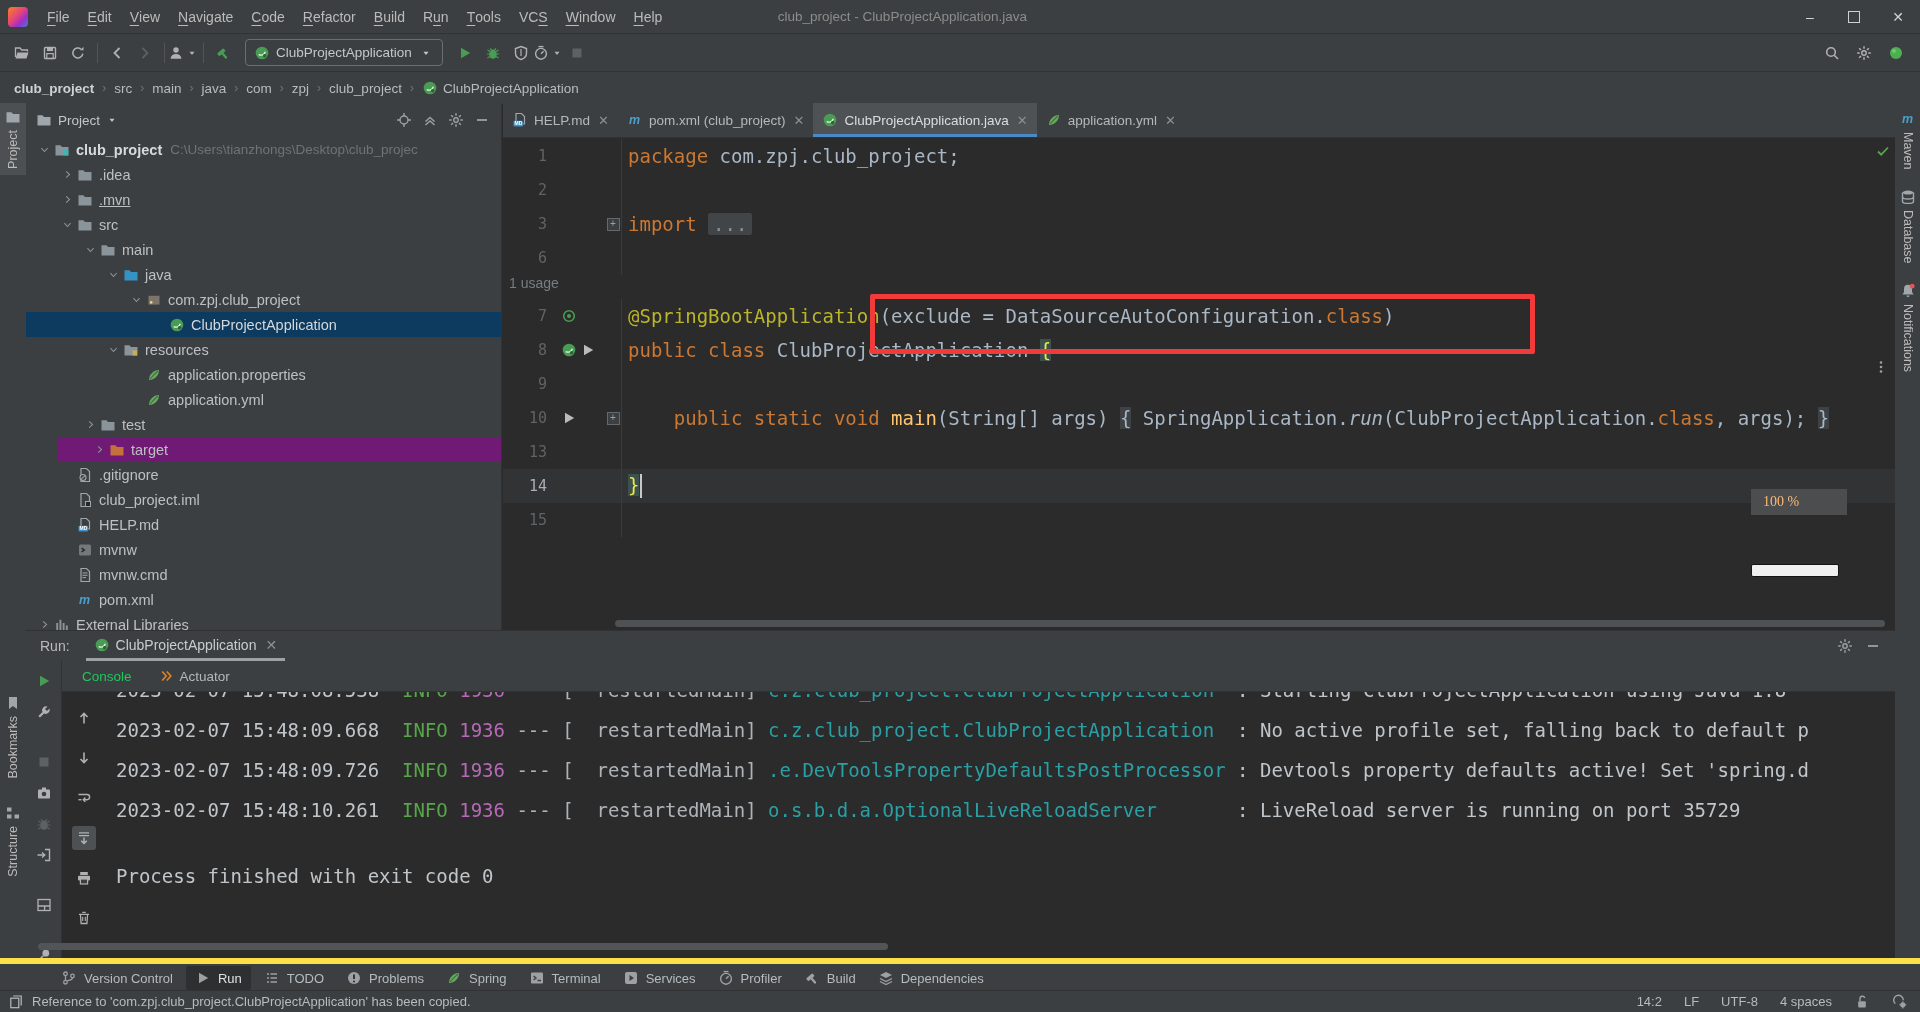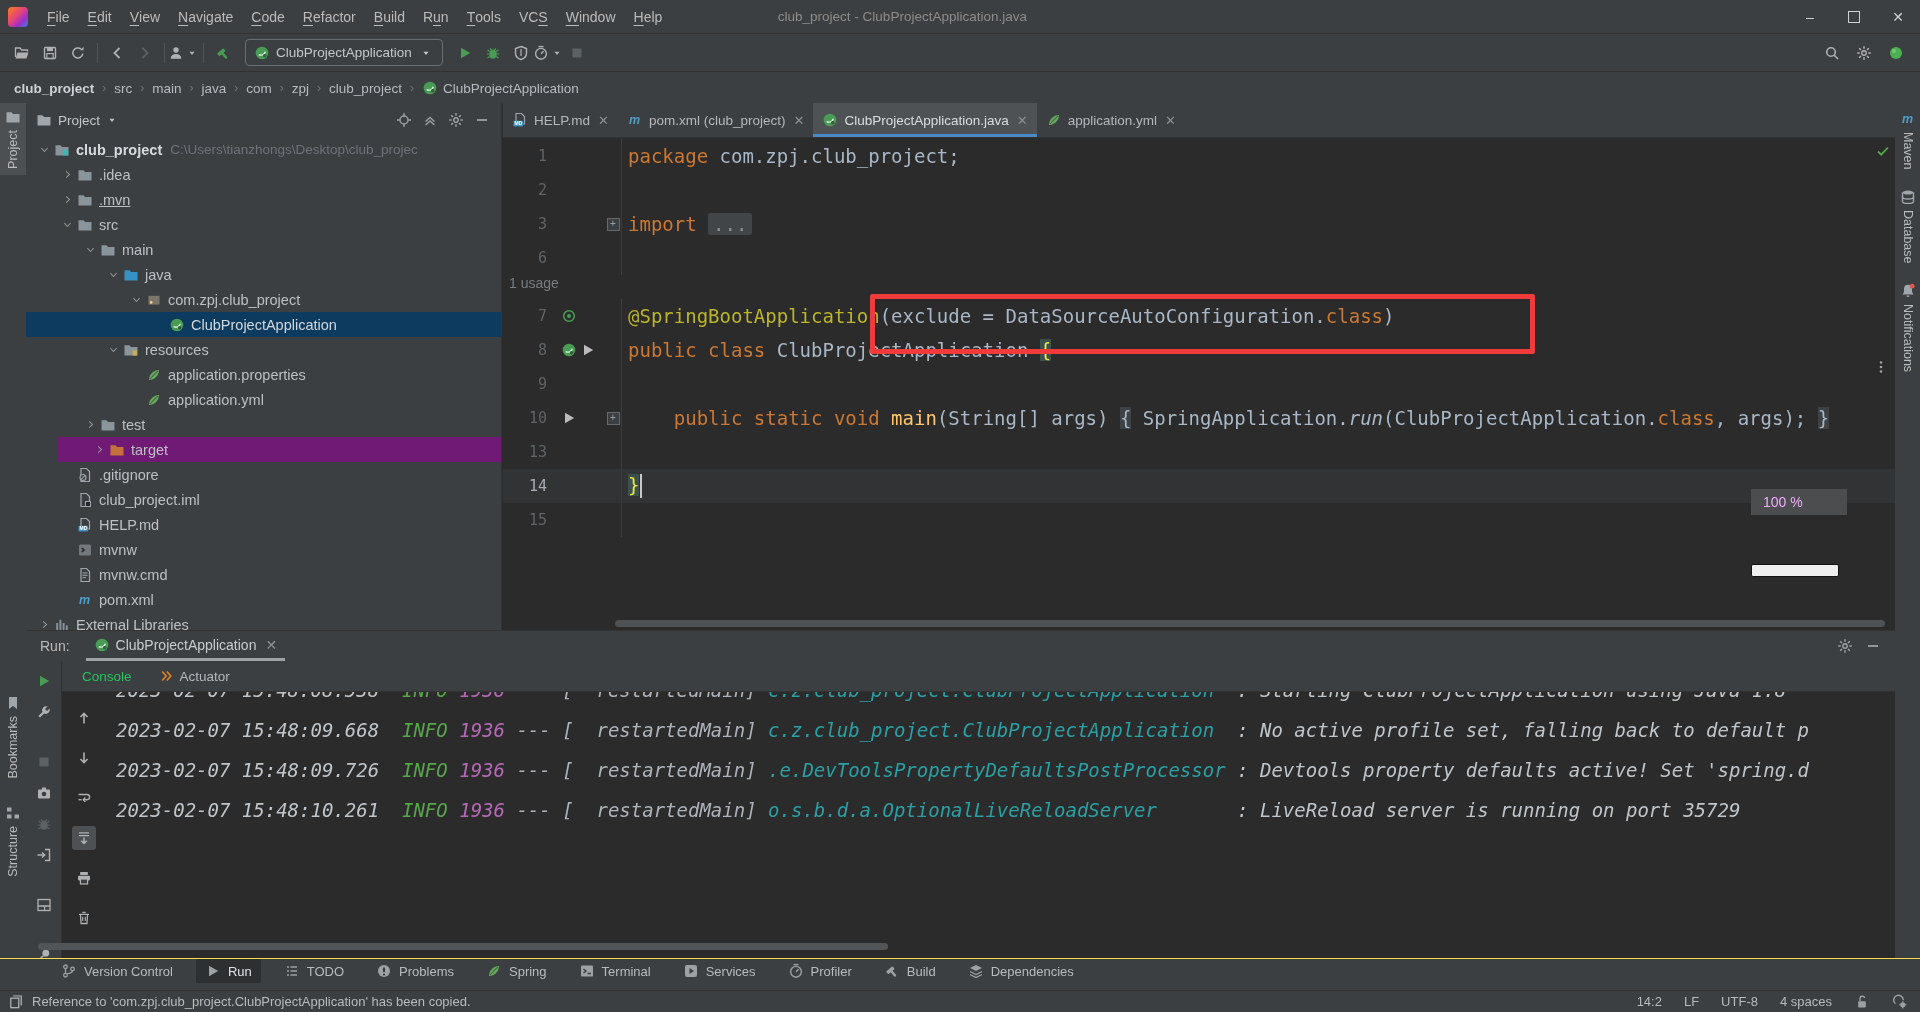--- a/index.html
+++ b/index.html
@@ -83,22 +83,22 @@
   .ctext{padding-left:6px;}
   .hintrow{height:24px;display:flex;align-items:flex-start;flex-direction:column;}
   .hint{padding-left:6px;color:#787d80;font-size:14px;font-family:"Liberation Sans",sans-serif;}
   .seg-kw{color:#cc7832;} .seg-id{color:#a9b7c6;} .seg-ann{color:#bbb529;} .seg-meth{color:#ffc66d;}
   .seg-smeth{color:#a9b7c6;font-style:italic;}
   .seg-folded{background:#414547;color:#8a8f93;border-radius:2px;padding:0 5px;}
   .seg-fbr{background:#3e4245;color:#a9b7c6;}
   .seg-brm{background:#3b514d;color:#efe64a;}
   .caret-bar{display:inline-block;width:2px;height:24px;background:#c8c8c8;vertical-align:middle;margin-left:1px;}
   .redbox{position:absolute;left:367px;top:157px;width:655px;height:50px;border:5px solid #f13b3b;border-radius:2px;z-index:6;}
-  .zoom-badge{position:absolute;right:48px;top:352px;width:96px;height:26px;background:#4b4d4f;color:#f0abfc;
-    font-family:Liberation Sans, sans-serif;font-size:14px;display:flex;align-items:center;padding-left:12px;box-sizing:border-box;}
+  .zoom-badge{position:absolute;right:48px;top:352px;width:96px;height:26px;background:#4b4d4f;color:#fdba74;
+    font-family:Liberation Serif, serif;font-size:14px;display:flex;align-items:center;padding-left:12px;box-sizing:border-box;}
   .white-pill{position:absolute;right:56px;top:427px;width:88px;height:13px;background:#efefef;border:1px solid #141414;border-radius:2px;box-sizing:border-box;}
   .inspect-ok{position:absolute;right:4px;top:6px;}
   .ehscroll{position:absolute;left:112px;right:10px;bottom:3px;height:7px;background:#4e5254;border-radius:4px;}
 
   
   .runpanel{position:absolute;left:26px;top:630px;right:25px;bottom:54px;background:#2b2b2b;border-top:1px solid #323232;box-sizing:border-box;}
   .run-header{height:30px;background:#3c3f41;display:flex;align-items:center;padding:0 8px 0 14px;}
   .run-header .rlabel{color:#bbbbbb;margin-right:16px;}
   .run-tab{display:flex;align-items:center;gap:6px;height:100%;padding:0 8px;border-bottom:3px solid #9da2a5;box-sizing:border-box;color:#c9ccce;}
   .run-tab .close{color:#8c9093;margin-left:3px;}
@@ -110,31 +110,31 @@
   .outer-col .osep{width:22px;height:1px;background:#55585a;margin:2px 0;}
   .outer-col .obtn{color:#afb1b3;display:flex;} .outer-col .obtn.green{color:#499c54;} .outer-col .obtn.dis{color:#5c6164;}
   .console-tabs{position:absolute;left:36px;right:0;top:0;height:31px;background:#3c3f41;display:flex;align-items:center;padding-left:20px;gap:26px;border-bottom:1px solid #323232;box-sizing:border-box;}
   .ctab{display:flex;align-items:center;gap:6px;font-size:13.5px;color:#b4b8bc;}
   .ctab.sel{color:#22c55e;}
   .inner-col{position:absolute;left:36px;top:31px;bottom:0;width:44px;display:flex;flex-direction:column;align-items:center;padding-top:14px;gap:16px;}
   .inner-col .ibtn{color:#afb1b3;display:flex;width:24px;height:24px;align-items:center;justify-content:center;border-radius:3px;}
   .inner-col .ibtn.sel{background:#4d5153;}
   .console{position:absolute;left:80px;right:0;top:31px;bottom:0;overflow:hidden;
     font-family:"DejaVu Sans Mono",monospace;font-size:19px;}
-  .cline{height:40px;line-height:40px;white-space:pre;padding-left:10px;font-style:italic;}
+  .cline{height:40px;line-height:40px;white-space:pre;padding-left:10px;}
   .cline.blank{height:26px;}
   .cline.clip{height:18px;overflow:hidden;position:relative;}
   .cline.clip .in{position:relative;top:-22px;display:block;}
   .cs-ts{color:#c0c5ca;} .cs-info{color:#57a64a;} .cs-pid{color:#b769b7;} .cs-thr{color:#aeb3b9;}
   .cs-log{color:#2aa0a5;} .cs-msg{color:#c0c5ca;}
   .chscroll{position:absolute;left:12px;bottom:8px;width:850px;height:7px;background:#515557;border-radius:4px;}
 
   
-  .bottombar{position:absolute;left:0;right:0;top:958px;height:32px;background:#3c3f41;border-top:1px solid #fde047;
-    display:flex;align-items:flex-start;padding-left:52px;gap:14px;box-sizing:border-box;}
+  .bottombar{position:absolute;left:0;right:0;top:958px;height:32px;background:#3c3f41;border-top:6px solid #fde047;
+    display:flex;align-items:flex-end;padding-left:52px;gap:4px;box-sizing:border-box;}
   .btool{display:flex;align-items:center;gap:7px;padding:4px 9px;border-radius:2px;font-size:13px;color:#b7bbbe;}
   .btool .ico{color:#9da1a4;}
   .btool.active{background:#2d2f31;color:#dfe2e4;}
   .statusbar{position:absolute;left:0;right:0;top:990px;height:22px;background:#3c3f41;border-top:1px solid #323232;
     display:flex;align-items:center;font-size:13px;color:#b7bbbe;padding:0 12px 0 8px;box-sizing:border-box;}
   .statusbar .msg{margin-left:8px;}
   .status-right{margin-left:auto;display:flex;align-items:center;gap:22px;}
   .status-right .sitem{color:#b7bbbe;}
   .status-right .ico{color:#9da1a4;}
 </style>
@@ -957,20 +957,21 @@
               </svg>
             </span>
           </span>
         </div>
       <div class="console" id="console">
           <div class="cline clip"><span class="in"><span class="cs-ts">2023-02-07 15:48:08.538 </span><span class="cs-info"> INFO</span><span class="cs-pid"> 1936</span><span class="cs-thr"> --- [  restartedMain] </span><span class="cs-log">c.z.club_project.ClubProjectApplication </span><span class="cs-msg"> : Starting ClubProjectApplication using Java 1.8</span></span></div>
           <div class="cline"><span><span class="cs-ts">2023-02-07 15:48:09.668 </span><span class="cs-info"> INFO</span><span class="cs-pid"> 1936</span><span class="cs-thr"> --- [  restartedMain] </span><span class="cs-log">c.z.club_project.ClubProjectApplication </span><span class="cs-msg"> : No active profile set, falling back to default p</span></span></div>
           <div class="cline"><span><span class="cs-ts">2023-02-07 15:48:09.726 </span><span class="cs-info"> INFO</span><span class="cs-pid"> 1936</span><span class="cs-thr"> --- [  restartedMain] </span><span class="cs-log">.e.DevToolsPropertyDefaultsPostProcessor</span><span class="cs-msg"> : Devtools property defaults active! Set 'spring.d</span></span></div>
           <div class="cline"><span><span class="cs-ts">2023-02-07 15:48:10.261 </span><span class="cs-info"> INFO</span><span class="cs-pid"> 1936</span><span class="cs-thr"> --- [  restartedMain] </span><span class="cs-log">o.s.b.d.a.OptionalLiveReloadServer      </span><span class="cs-msg"> : LiveReload server is running on port 35729</span></span></div>
           <div class="cline blank"><span></span></div>
+          <div class="cline"><span><span class="cs-msg">Process finished with exit code 0</span></span></div>
         </div>
       <div class="chscroll"></div>
     </div>
   </div>
 
   <div class="bottombar" id="bottombar">
       <span class="btool">
         <span class="ico ">
           <svg viewBox="0 0 16 16">
             <circle cx="4.5" cy="3.8" r="1.8" fill="none" stroke="currentColor" stroke-width="1.3"></circle>

